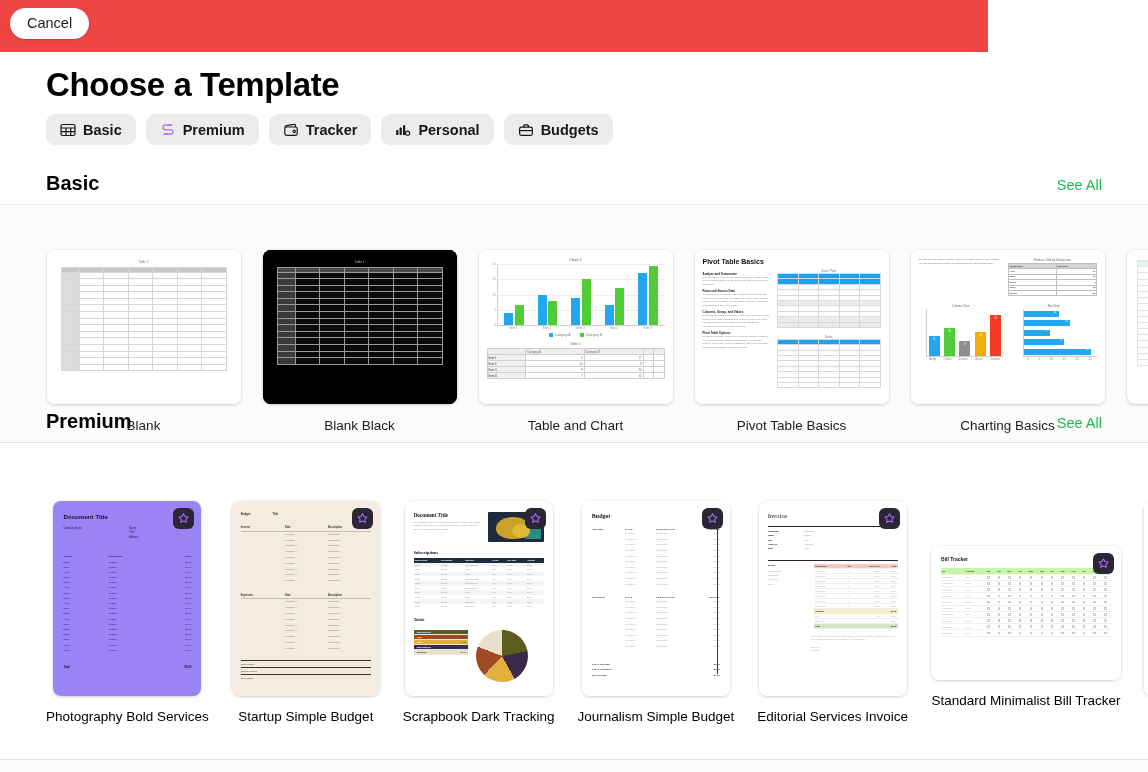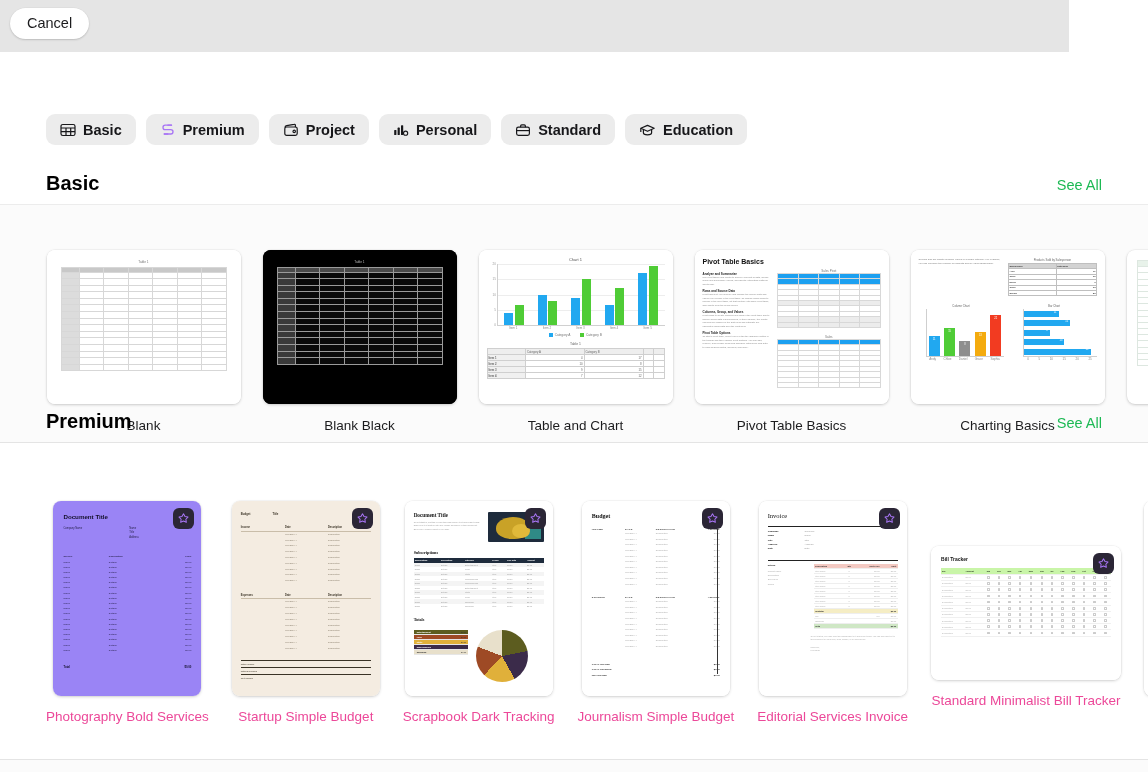--- a/index.html
+++ b/index.html
@@ -7,22 +7,22 @@
     width: 1148px; height: 772px;
     font-family: "Liberation Sans", sans-serif;
     background: #ffffff;
     overflow: hidden;
     -webkit-font-smoothing: antialiased;
   }
   .window { position: relative; width: 1148px; height: 772px; background: #ffffff; }
 
   
   .topbar {
-    position: absolute; top: 0; left: 0; width: 1069px; height: 52px;
-    background: #e5e5e5;
+    position: absolute; top: 0; left: 0; width: 988px; height: 52px;
+    background: #ef4444;
   }
   .cancel-btn {
     position: absolute; top: 8px; left: 10px;
     padding: 7px 17px;
     background: #ffffff;
     border-radius: 16px;
     font-size: 14.5px; color: #1c1c1e;
     box-shadow: 0 1px 2px rgba(0,0,0,.16), 0 0 0 .5px rgba(0,0,0,.04);
     cursor: default; line-height: 1.2;
   }
@@ -162,21 +162,21 @@
   table.clipg td { border: .4px solid #dde7e0; height: 6.2px; }
   table.clipg tr.h td { background: #e8f2ea; }
 
   
   .p-card { display: flex; flex-direction: column; align-items: center; }
   .p-thumb {
     border-radius: 8px; position: relative; overflow: hidden;
     box-shadow: 0 1px 3px rgba(0,0,0,.17), 0 0 0 .5px rgba(0,0,0,.05);
     background: #fff;
   }
-  .p-label { margin-top: 13px; font-size: 13.5px; color: #ec4899; text-align: center; white-space: nowrap; }
+  .p-label { margin-top: 13px; font-size: 13.5px; color: #000000; text-align: center; white-space: nowrap; }
   .badge {
     position: absolute; top: 7px; right: 7px; width: 21px; height: 21px;
     background: #2b2636; border-radius: 6px;
     display: flex; align-items: center; justify-content: center;
   }
 
   
   .doc-purple { width: 148px; height: 195px; background: #9a84f5; padding: 12px 10px; }
   .dp-title { font-size: 6.2px; font-weight: bold; color: #13102a; }
   .dp-row { display: flex; justify-content: space-between; font-size: 2.6px; color: #2a2450; margin-top: 7px; }
@@ -265,20 +265,21 @@
 </head>
 <body>
 
 <div class="window">
 
   <div class="topbar">
     <div class="cancel-btn">Cancel</div>
   </div>
 
   <div class="header">
+    <div class="page-title">Choose a Template</div>
     <div class="tabs">
 
       <div class="tab">
         <span>
           <svg width="16" height="14" viewBox="0 0 16 14" fill="none" stroke="#17171a" stroke-width="1.2">
             <rect x="1" y="1.5" width="14" height="11" rx="1.8"></rect>
             <path d="M1 5h14M6 5v7.5M10.7 5v7.5M1 8.7h14"></path>
           </svg>
         </span>
         <span>Basic</span>
@@ -295,21 +296,21 @@
       </div>
 
       <div class="tab">
         <span>
           <svg width="16" height="14" viewBox="0 0 16 14" fill="none" stroke="#17171a" stroke-width="1.2">
             <path d="M2 4.4c0-1 .7-1.6 1.7-1.8L11 1.3c.8-.2 1.4.3 1.4 1.1v1.9"></path>
             <rect x="1.8" y="4" width="12.4" height="8.4" rx="1.8"></rect>
             <circle cx="11.2" cy="8.4" r="1.2"></circle>
           </svg>
         </span>
-        <span>Project</span>
+        <span>Tracker</span>
       </div>
 
 
       <div class="tab">
         <span>
           <svg width="16" height="14" viewBox="0 0 16 14" fill="#17171a">
             <rect x="1.2" y="7" width="2.2" height="5" rx=".6"></rect>
             <rect x="4.6" y="4.6" width="2.2" height="7.4" rx=".6"></rect>
             <rect x="8" y="2.2" width="2.2" height="9.8" rx=".6"></rect>
             <circle cx="12.6" cy="10.2" r="2.1" fill="none" stroke="#17171a" stroke-width="1.1"></circle>
@@ -319,33 +320,23 @@
       </div>
 
       <div class="tab">
         <span>
           <svg width="16" height="14" viewBox="0 0 16 14" fill="none" stroke="#17171a" stroke-width="1.2">
             <rect x="1.6" y="4.2" width="12.8" height="8.2" rx="1.8"></rect>
             <path d="M5.6 4.2V3a1.2 1.2 0 0 1 1.2-1.2h2.4A1.2 1.2 0 0 1 10.4 3v1.2"></path>
             <path d="M1.6 7.6h12.8"></path>
           </svg>
         </span>
-        <span>Standard</span>
+        <span>Budgets</span>
       </div>
 
-      <div class="tab">
-        <span>
-          <svg width="17" height="14" viewBox="0 0 17 14" fill="none" stroke="#17171a" stroke-width="1.2" stroke-linejoin="round">
-            <path d="M8.5 2.4 1.8 5.3l6.7 3 6.7-3z"></path>
-            <path d="M4.4 6.6v3.2c0 1.2 1.9 2 4.1 2s4.1-.8 4.1-2V6.6"></path>
-            <path d="M1.8 5.3v3.6"></path>
-          </svg>
-        </span>
-        <span>Education</span>
-      </div>
 
     </div>
   </div>
 
   <div class="section-basic">
     <div class="section-head">
       <div class="section-title">Basic</div>
       <div class="see-all">See All</div>
     </div>
 

